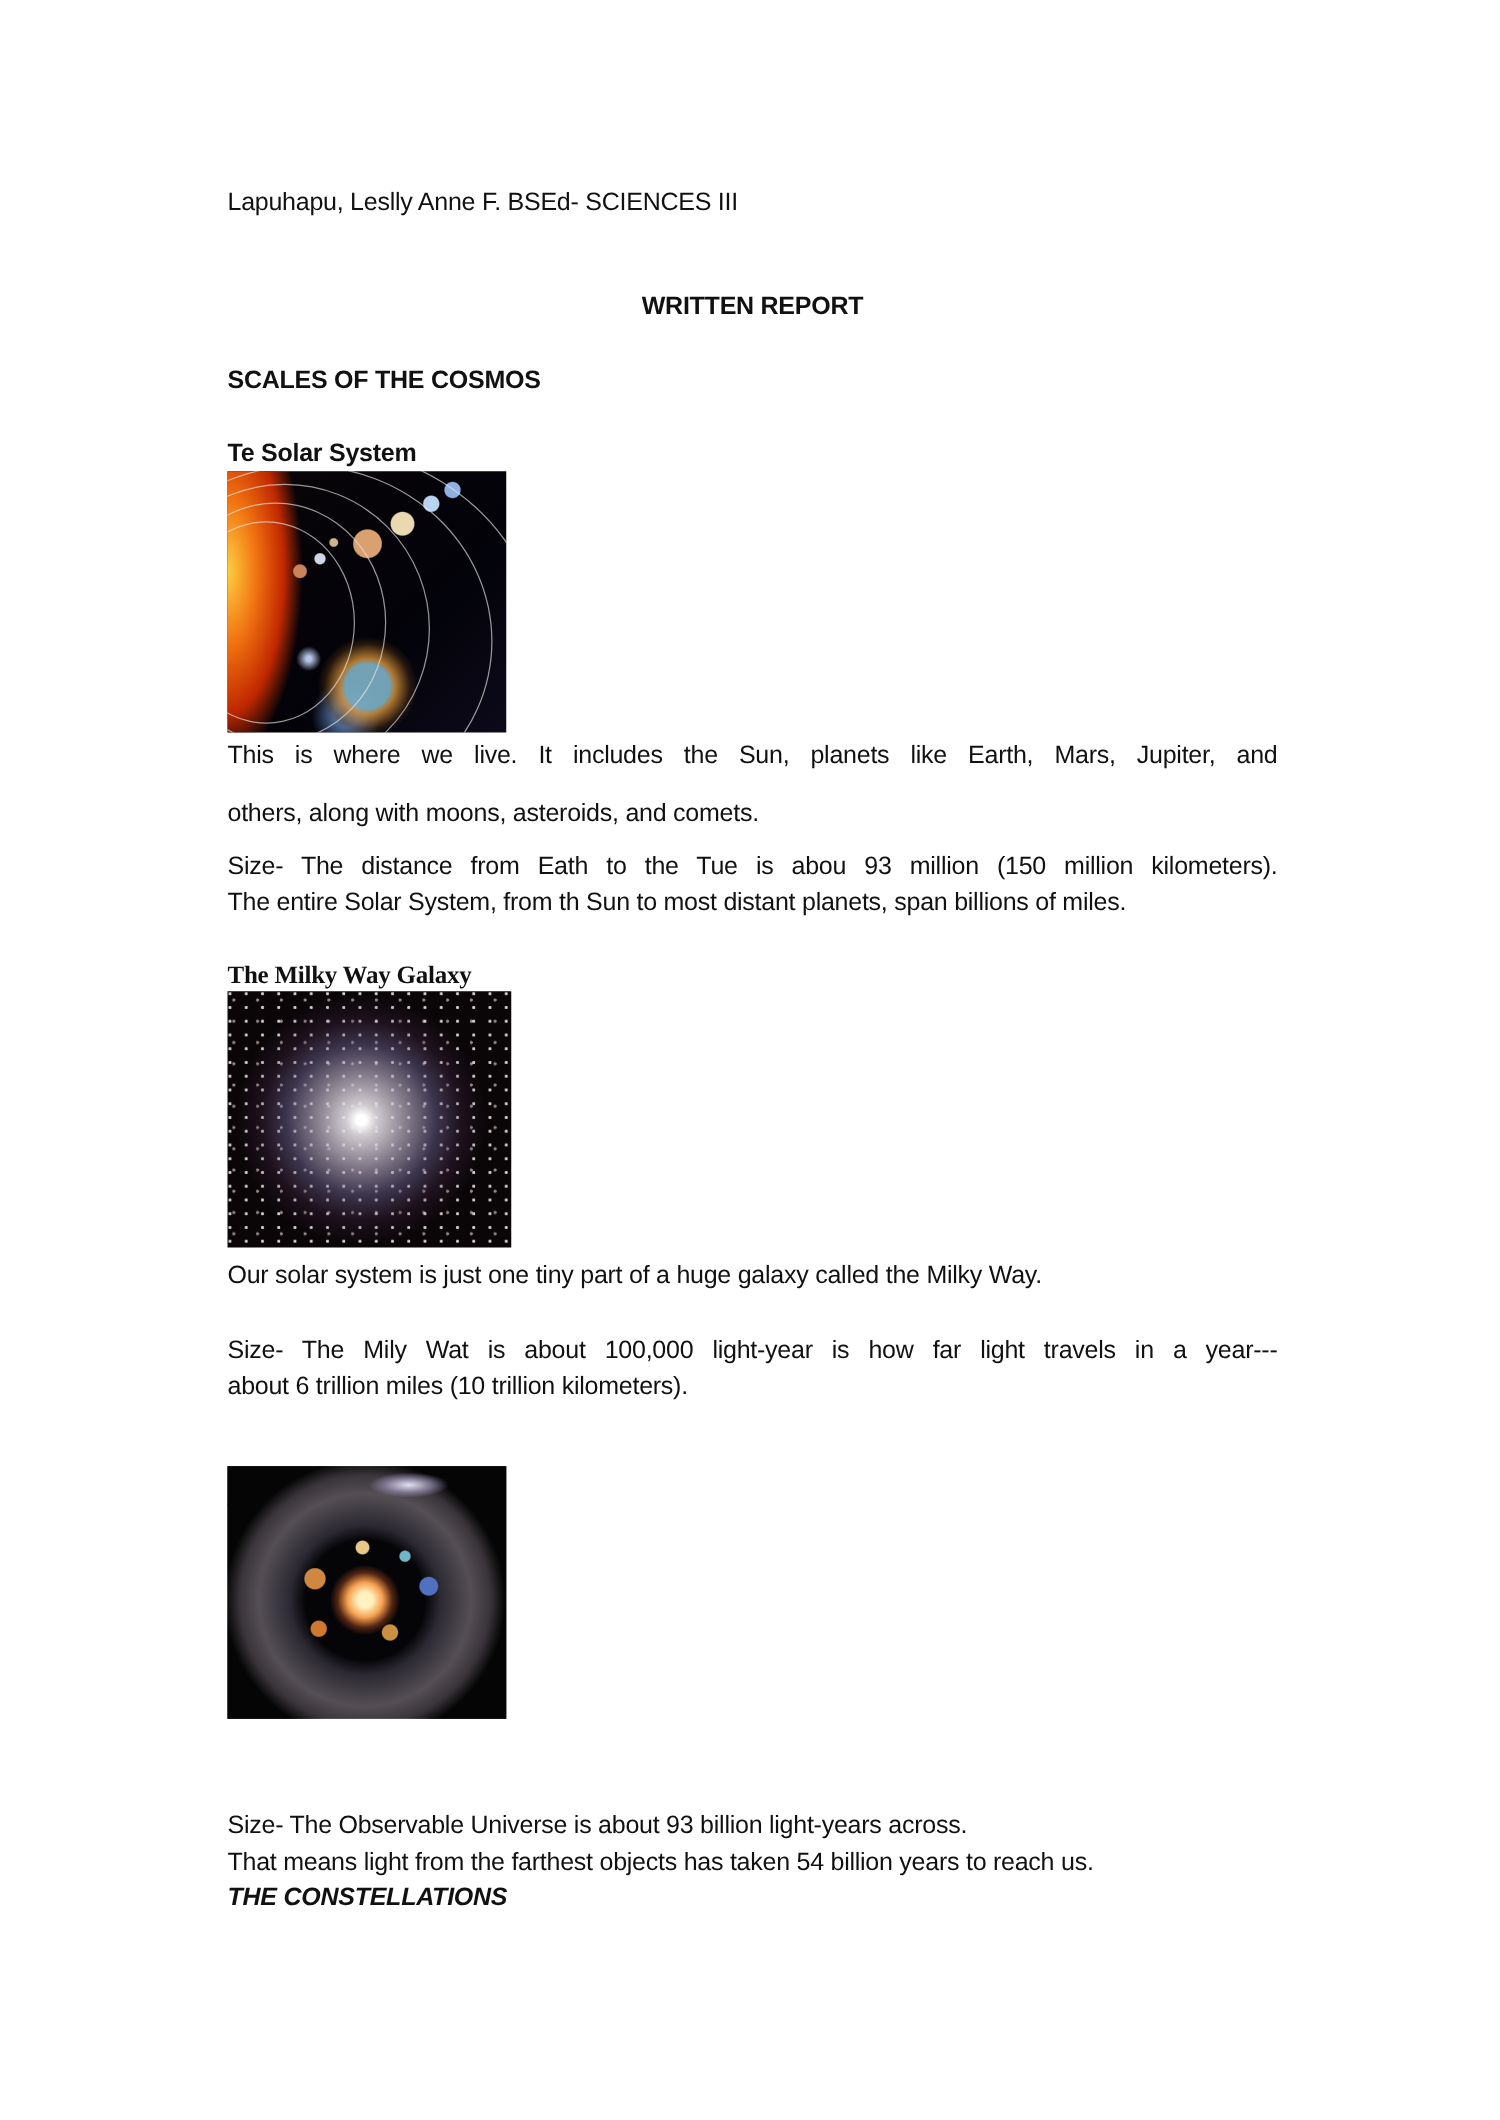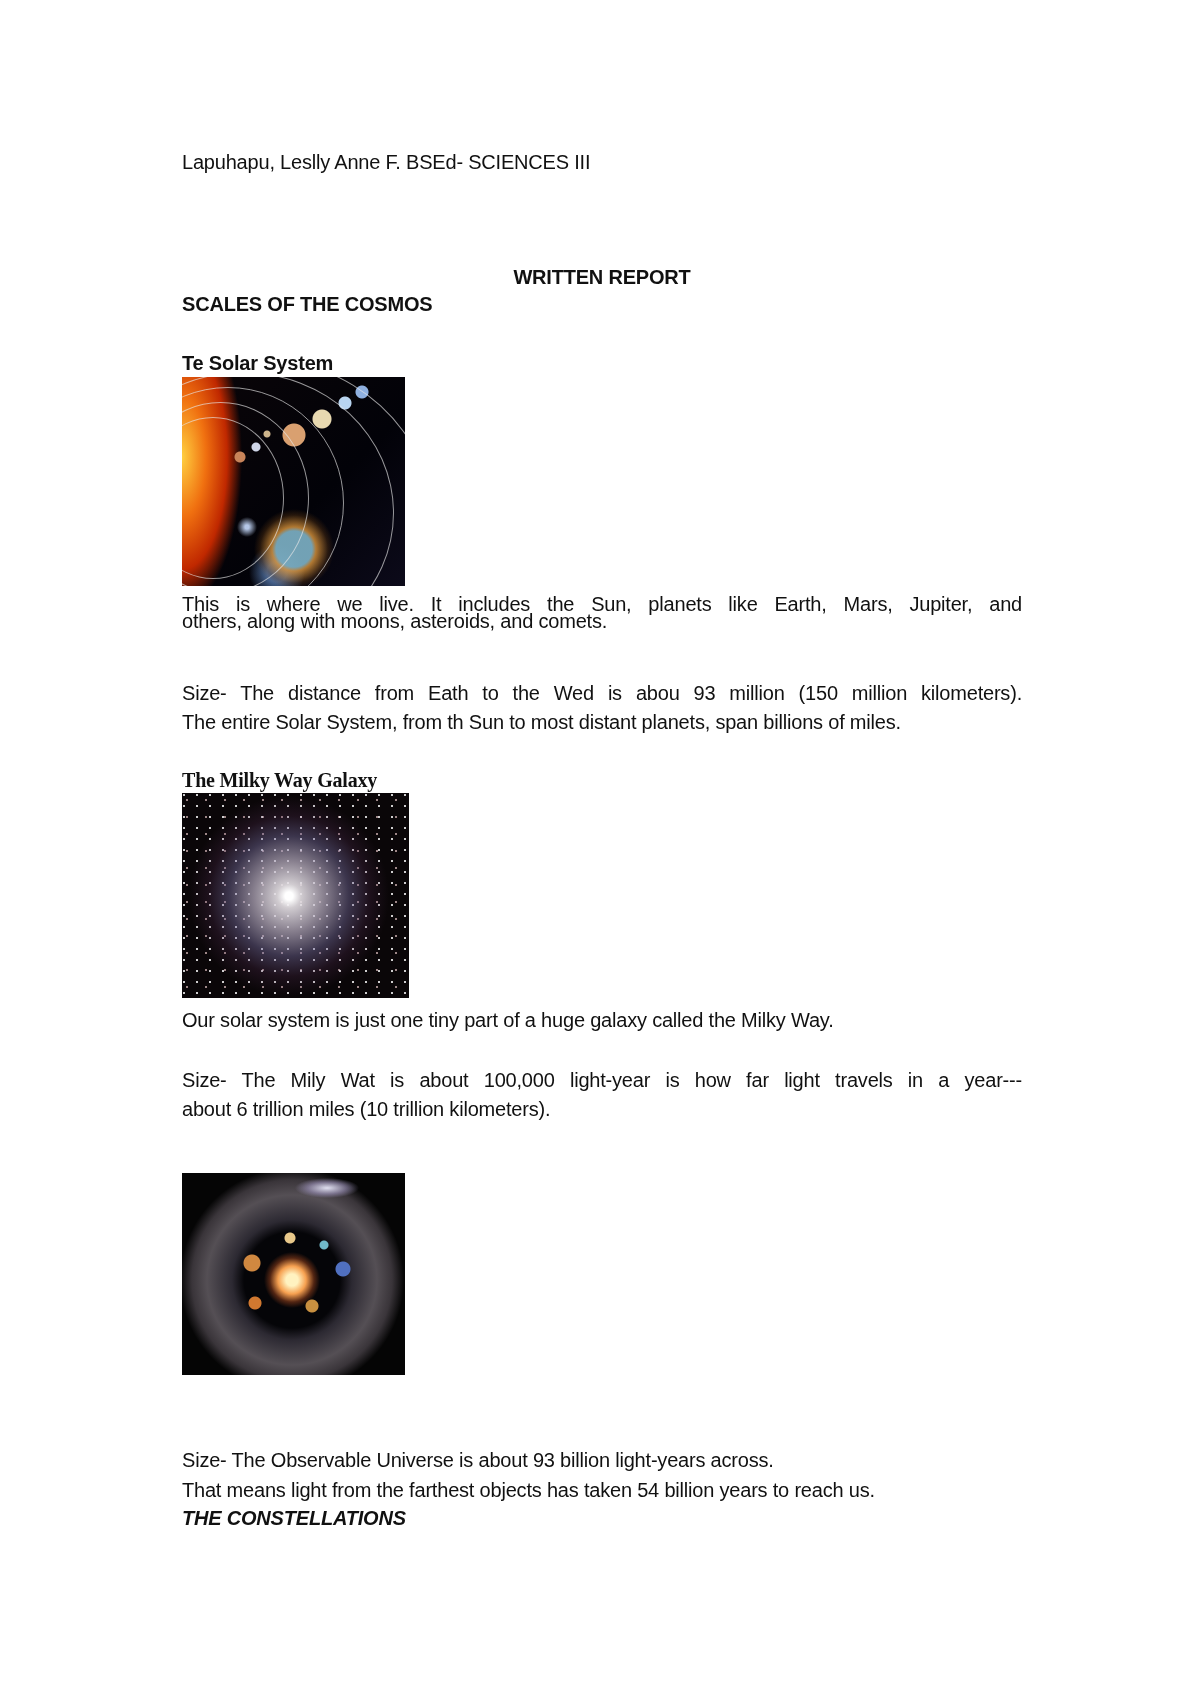--- a/index.html
+++ b/index.html
@@ -2,21 +2,21 @@
 <html><head>
 <meta charset="utf-8">
 <style>
   html, body { margin: 0; padding: 0; background: #ffffff; }
   body { width: 1200px; height: 1696px; position: relative; overflow: hidden;
          font-family: "Liberation Sans", "DejaVu Sans", sans-serif; color: #111; }
   .page { position: absolute; left: 0; top: 0; width: 974px; height: 1696px; padding-left: 14px; }
   .t { position: absolute; font-size: 20px; line-height: 30px; white-space: nowrap; letter-spacing: -0.2px; }
   .b { font-weight: bold; }
   .just { white-space: normal; text-align: justify; text-align-last: justify; width: 840px; }
-  .center { width: 840px; text-align: center; margin-top: 32px; }
+  .center { width: 840px; text-align: center; }
   .img { position: absolute; overflow: hidden; background: #000; }
 
   
   .solar { left: 182px; top: 377px; width: 223px; height: 209px;
     background:
       radial-gradient(circle at 112px 172px, rgba(120,170,190,0.95) 0 18px, rgba(220,150,60,0.8) 22px, rgba(120,70,20,0.3) 34px, transparent 40px),
       radial-gradient(circle at 95px 195px, rgba(120,170,240,0.6) 0 10px, transparent 28px),
       radial-gradient(circle at 65px 150px, rgba(200,220,255,0.9) 0 2px, transparent 10px),
       radial-gradient(circle at 112px 58px, #d9a070 0 11px, transparent 12px),
       radial-gradient(circle at 140px 42px, #e8d9b0 0 9px, transparent 10px),
@@ -66,22 +66,22 @@
 
   <div class="t b" style="left:182px; top:348px;">Te Solar System</div>
   <div class="img solar">
     <div class="orbit" style="left:-40px; top:40px; width:140px; height:160px;"></div>
     <div class="orbit" style="left:-50px; top:25px; width:175px; height:190px;"></div>
     <div class="orbit" style="left:-70px; top:10px; width:230px; height:230px;"></div>
     <div class="orbit" style="left:-90px; top:-5px; width:300px; height:280px;"></div>
     <div class="orbit" style="left:-110px; top:-20px; width:360px; height:330px;"></div>
   </div>
   <div class="t just" style="left:182px; top:589px;">This is where we live. It includes the Sun, planets like Earth, Mars, Jupiter, and</div>
-  <div class="t" style="left:182px; top:606px;">others, along with moons, asteroids, and comets.</div>
-  <div class="t just" style="left:182px; top:678px;">Size- The distance from Eath to the Wed is abou 93 million (150 million kilometers).</div>
+  <div class="t" style="left:182px; top:636px;">others, along with moons, asteroids, and comets.</div>
+  <div class="t just" style="left:182px; top:678px;">Size- The distance from Eath to the Tue is abou 93 million (150 million kilometers).</div>
   <div class="t" style="left:182px; top:707px;">The entire Solar System, from th Sun to most distant planets, span billions of miles.</div>
 
   <div class="t b" style="left:182px; top:765px;font-family:Liberation Serif, serif;">The Milky Way Galaxy</div>
   <div class="img galaxy"></div>
   <div class="t" style="left:182px; top:1005px;">Our solar system is just one tiny part of a huge galaxy called the Milky Way.</div>
   <div class="t just" style="left:182px; top:1065px;">Size- The Mily Wat is about 100,000 light-year is how far light travels in a year---</div>
   <div class="t" style="left:182px; top:1094px;">about 6 trillion miles (10 trillion kilometers).</div>
 
   <div class="t b" style="left:182px; top:1151px;margin-top:45px;">The Universe</div>
   <div class="img universe"></div>

